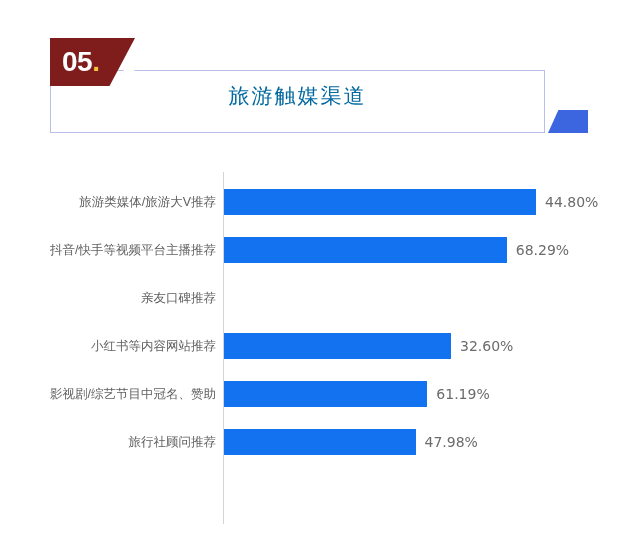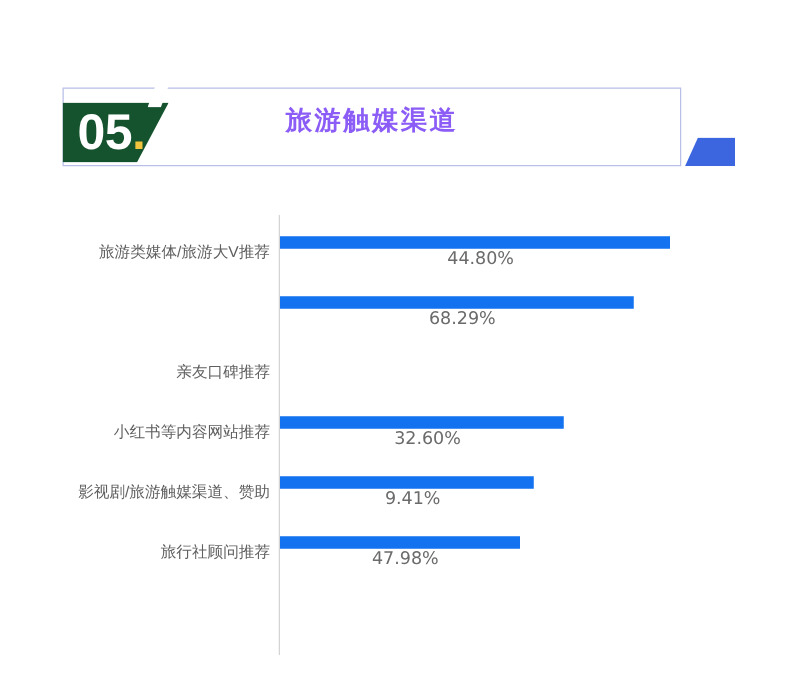--- a/index.html
+++ b/index.html
@@ -32,30 +32,29 @@
     border: 1px solid #b9bfe8;
     box-sizing: border-box;
     background: #ffffff;
   }
   .badge {
     position: absolute;
     left: 50px;
     top: 38px;
     width: 85px;
     height: 48px;
-    background: #14532d;
+    background: #7f1d1d;
     clip-path: polygon(0 0, 100% 0, 70% 100%, 0 100%);
     color: #ffffff;
-    font-size: 40px;
+    font-size: 28px;
     font-weight: bold;
     line-height: 48px;
     letter-spacing: -0.5px;
     padding-left: 12px;
     box-sizing: border-box;
-    margin-top: 44px;
   }
   .badge .dot {
     color: #f2c33c;
   }
   .badge-tail {
     position: absolute;
     left: 118px;
     top: 38px;
     width: 28px;
     height: 48px;
@@ -71,22 +70,22 @@
     background: #3b66e0;
     clip-path: polygon(26% 0, 100% 0, 100% 100%, 0 100%);
   }
   .header-title {
     position: absolute;
     left: 50px;
     top: 82px;
     width: 495px;
     text-align: center;
     font-size: 21px;
-    font-weight: bold;
-    color: #8b5cf6;
+    font-weight: normal;
+    color: #0369a1;
     letter-spacing: 2px;
     font-family: "DejaVu Sans", "Liberation Sans", sans-serif;
   }
 
   
   .chart {
     position: absolute;
     left: 0;
     top: 160px;
     width: 640px;
@@ -121,21 +120,20 @@
     font-family: Liberation Sans, sans-serif;
   }
   .bar-wrap {
     position: absolute;
     left: 224px;
     top: 50%;
     transform: translateY(-50%);
     height: 26px;
     display: flex;
     align-items: center;
-    flex-direction: column;
   }
   .bar {
     height: 26px;
     background: #1272f0;
     display: block;
   }
   .val-label {
     margin-left: 9px;
     font-size: 14px;
     color: #6b6b6b;
@@ -158,40 +156,41 @@
   <div class="axis-line"></div>
   <div class="rows" id="rows">
       <div class="row">
         <div class="cat-label">旅游类媒体/旅游大V推荐</div>
         <div class="bar-wrap">
           <span class="bar" style="width: 312px; background: rgb(18, 114, 240);"></span>
           <span class="val-label">44.80%</span>
         </div>
       </div>
       <div class="row">
+        <div class="cat-label">抖音/快手等视频平台主播推荐</div>
         <div class="bar-wrap">
           <span class="bar" style="width: 282.75px; background: rgb(18, 114, 240);"></span>
           <span class="val-label">68.29%</span>
         </div>
       </div>
       <div class="row">
         <div class="cat-label">亲友口碑推荐</div>
       </div>
       <div class="row">
         <div class="cat-label">小红书等内容网站推荐</div>
         <div class="bar-wrap">
           <span class="bar" style="width: 227.036px; background: rgb(18, 114, 240);"></span>
           <span class="val-label">32.60%</span>
         </div>
       </div>
       <div class="row">
-        <div class="cat-label">影视剧/旅游触媒渠道、赞助</div>
+        <div class="cat-label">影视剧/综艺节目中冠名、赞助</div>
         <div class="bar-wrap">
           <span class="bar" style="width: 203.357px; background: rgb(18, 114, 240);"></span>
-          <span class="val-label">9.41%</span>
+          <span class="val-label">61.19%</span>
         </div>
       </div>
       <div class="row">
         <div class="cat-label">旅行社顾问推荐</div>
         <div class="bar-wrap">
           <span class="bar" style="width: 191.518px; background: rgb(18, 114, 240);"></span>
           <span class="val-label">47.98%</span>
         </div>
       </div>
     </div>

